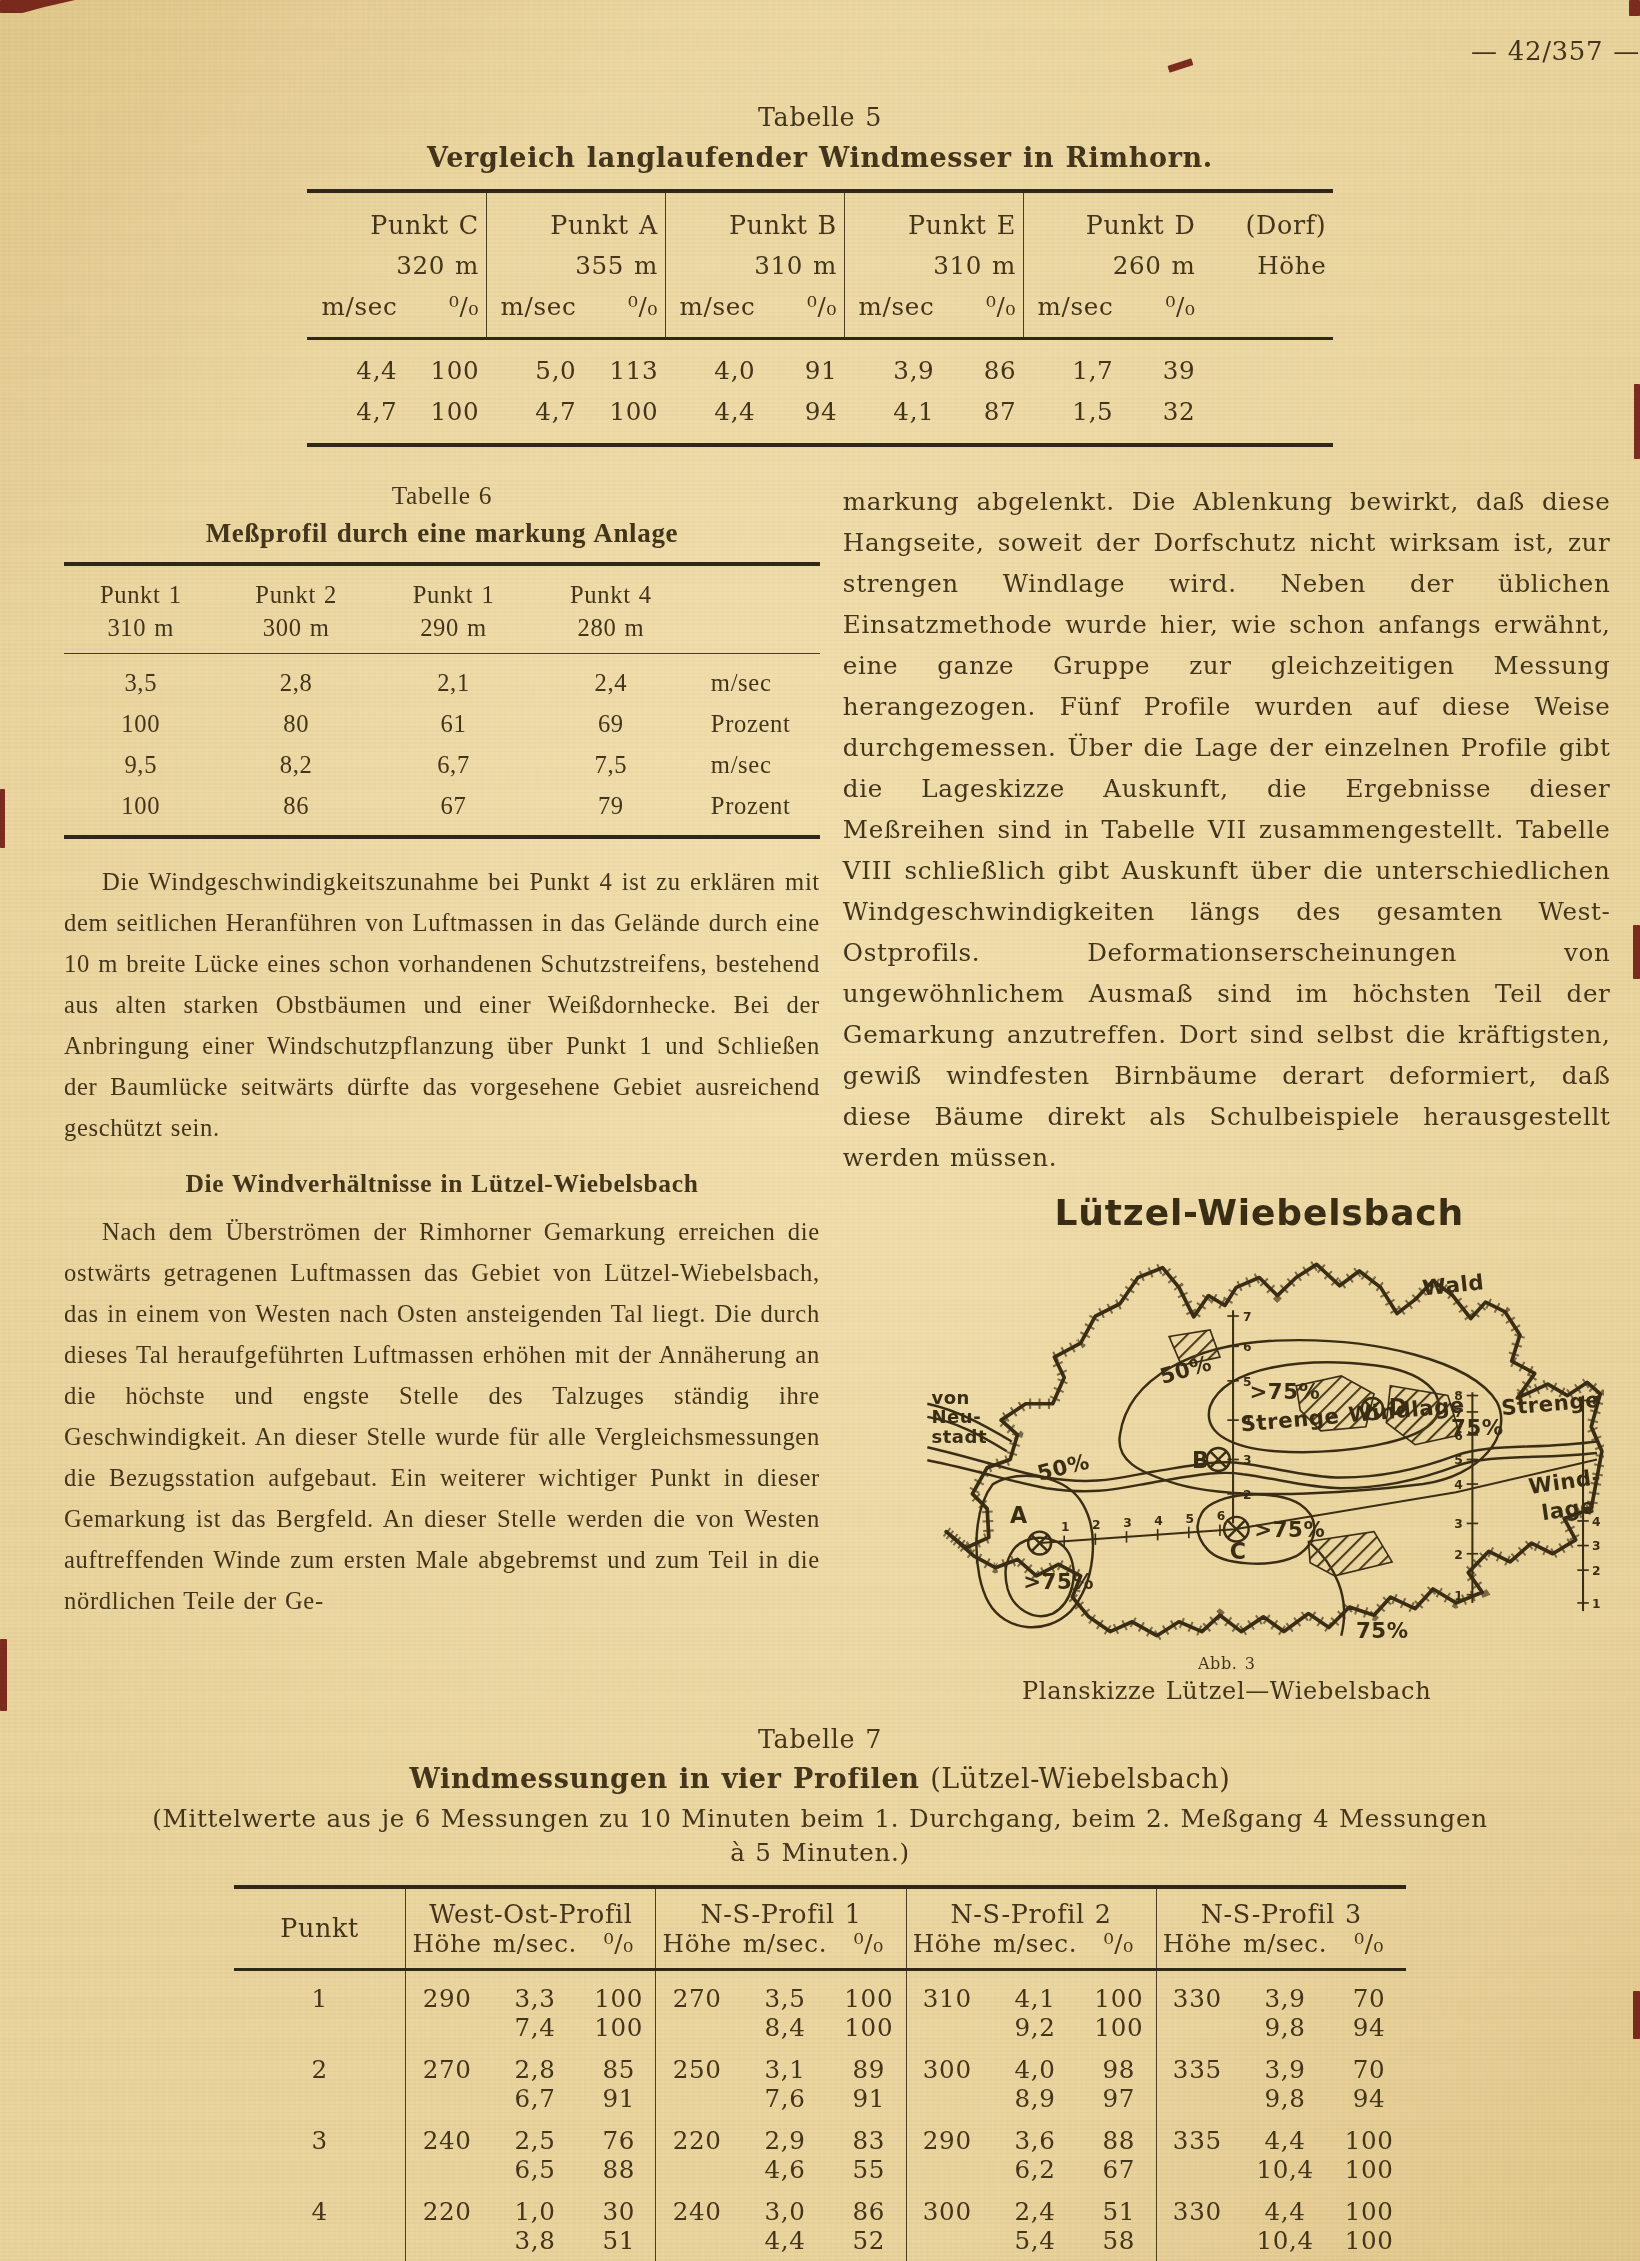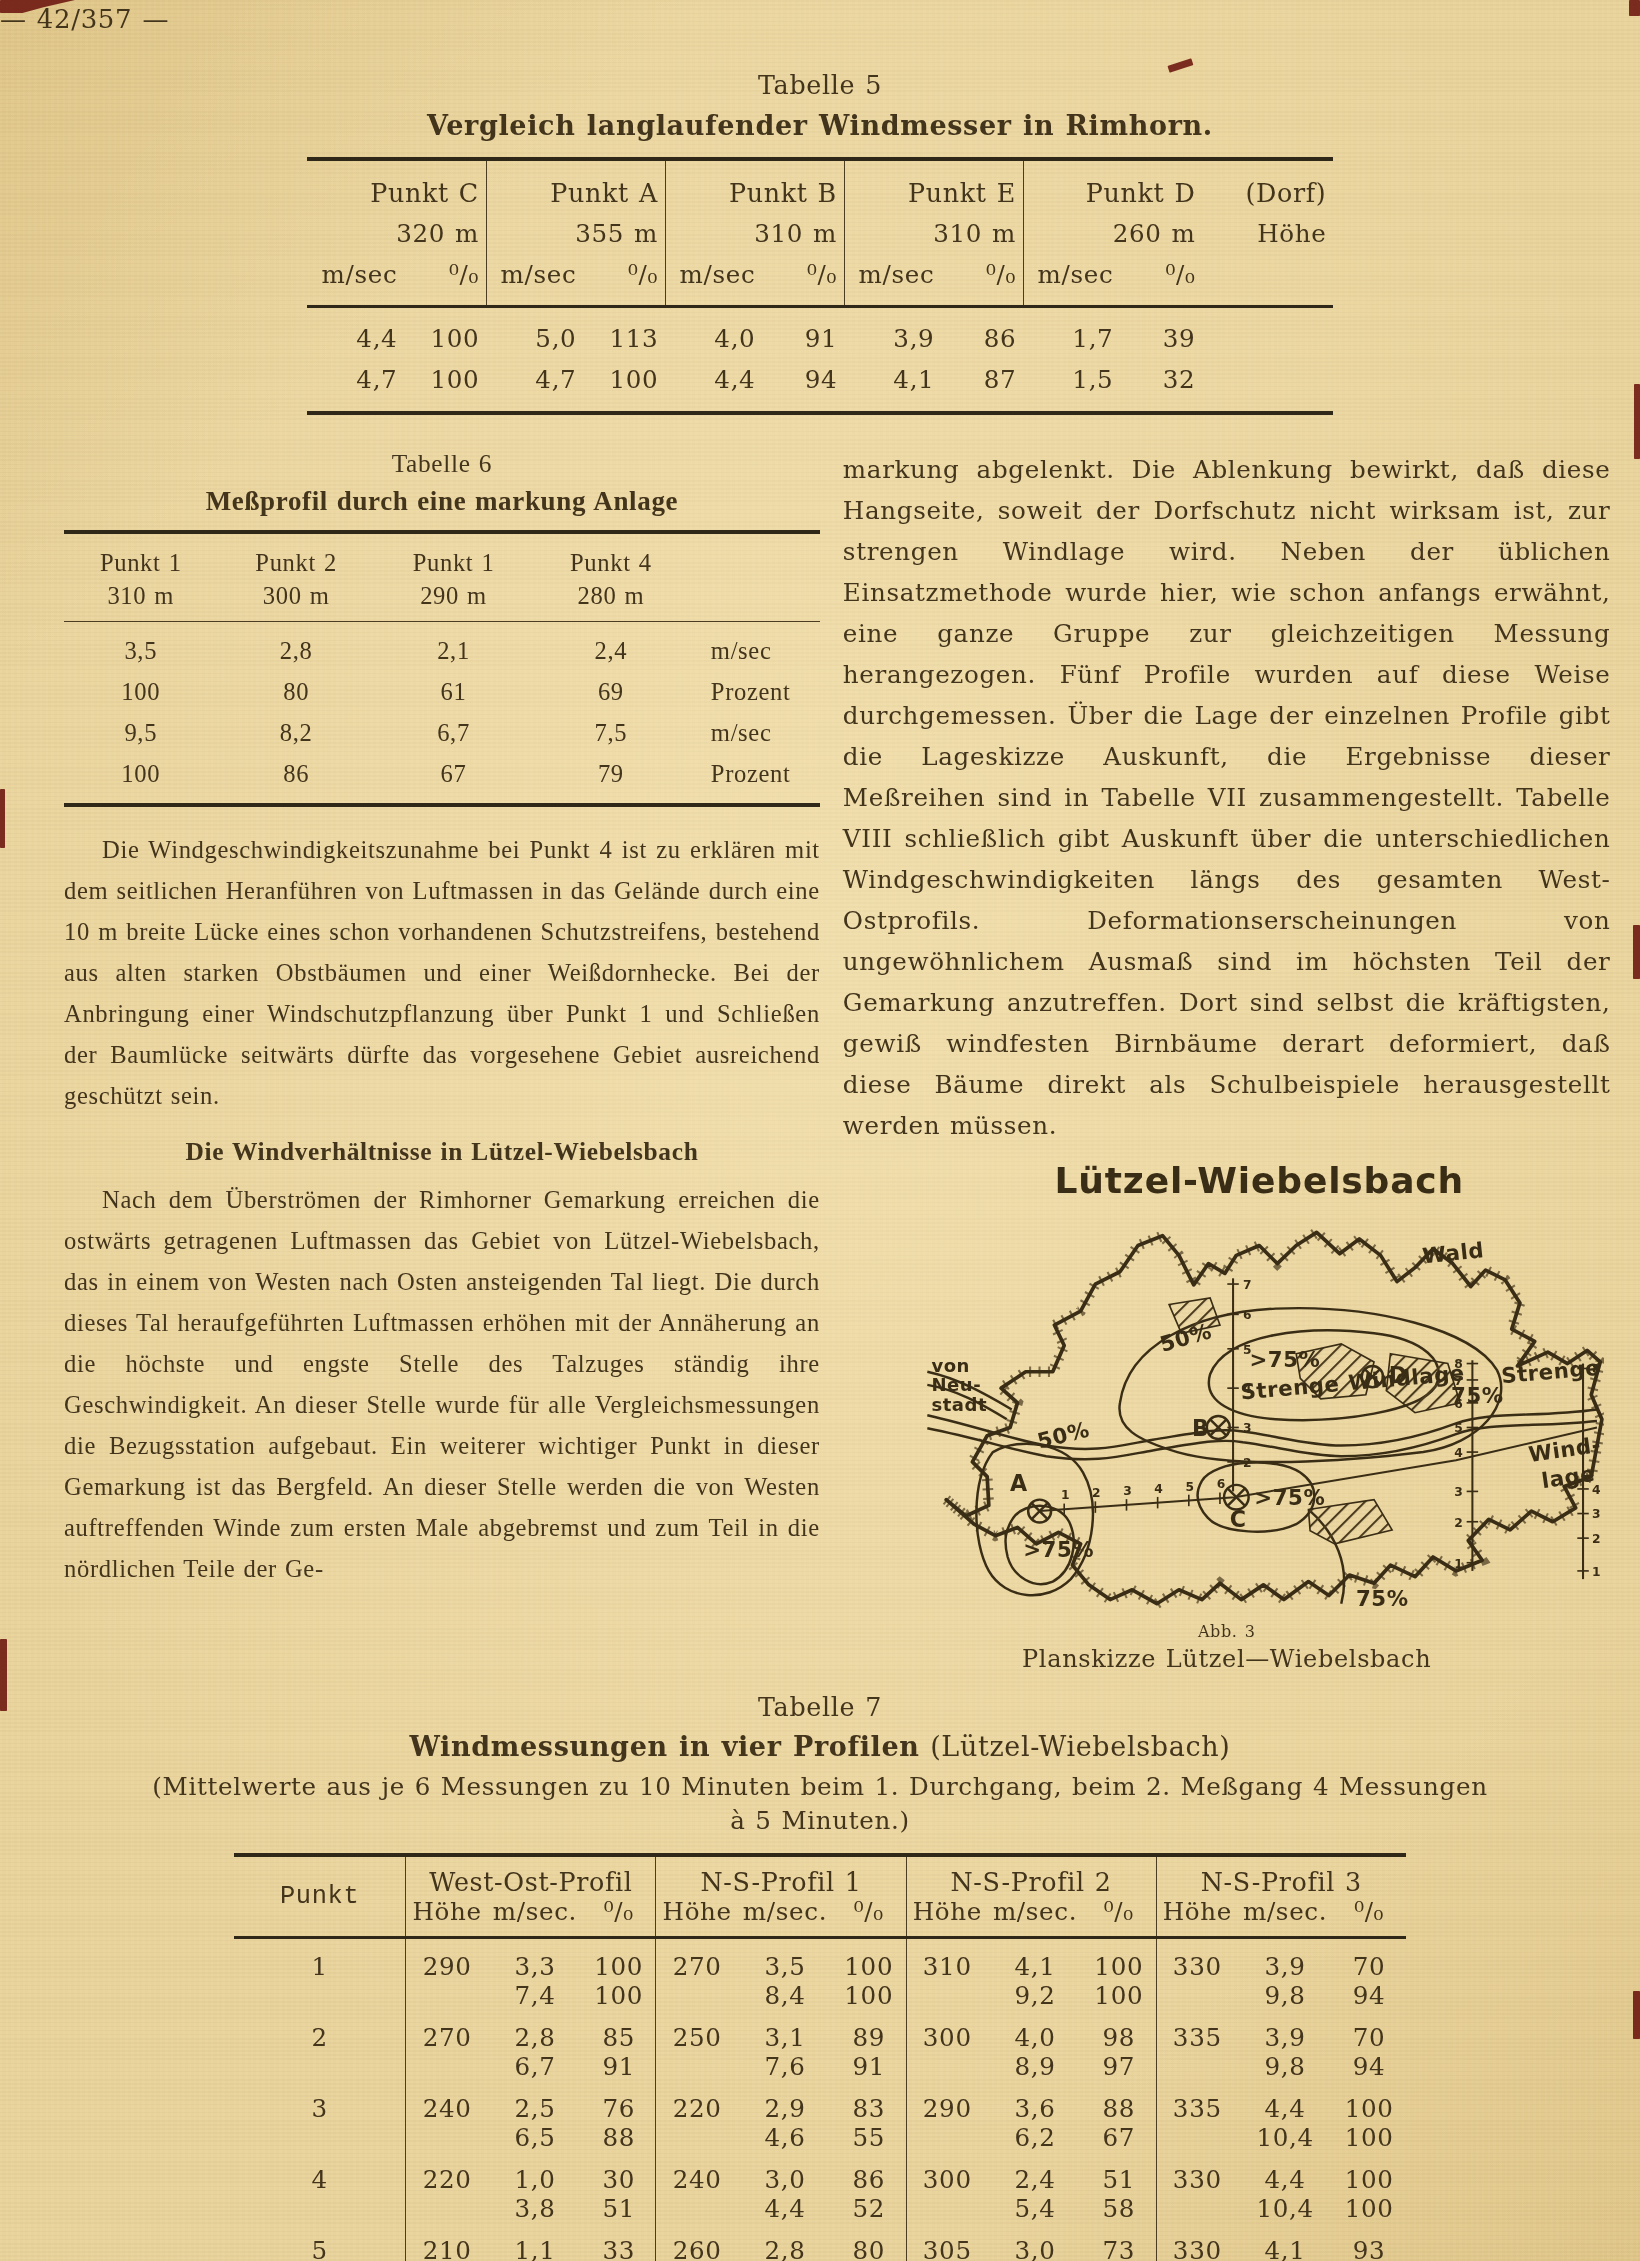--- a/index.html
+++ b/index.html
@@ -11,21 +11,21 @@
   .page{
     position:relative;width:1640px;height:2261px;overflow:hidden;margin:0 auto;
     color:var(--ink);
     background:
       radial-gradient(ellipse 1312px 1804px at 50% 42%, rgba(255,244,205,.35), rgba(0,0,0,0) 70%),
       repeating-linear-gradient(0deg, rgba(120,90,40,.045) 0 1.6px, rgba(0,0,0,0) 1.6px 4.1px),
       repeating-linear-gradient(90deg, rgba(255,250,220,.05) 0 2.5px, rgba(0,0,0,0) 2.5px 5.7px),
       linear-gradient(135deg, var(--paper-edge), var(--paper) 18%, var(--paper) 82%, var(--paper-edge));
     letter-spacing:.05em; word-spacing:.1em;
   }
-  .pageno{margin-top:4px;text-align:left;font-size:26px;}
+  .pageno{margin-top:36px;text-align:right;font-size:26px;}
   .tab-label{text-align:center;font-size:25.4px;}
   .tab-title{text-align:center;font-size:27px;font-weight:700;}
   
   .t5-wrap{margin-top:36px;}
   .t5-wrap .tab-label{margin-bottom:9.8px}
   .t5-wrap .tab-title{margin-bottom:16.4px}
   table{border-collapse:collapse;font-size:24.6px;color:var(--ink);}
   table.t5{margin:0 auto;border-top:4.1px solid var(--rule);border-bottom:4.1px solid var(--rule);}
   table.t5 th,table.t5 td{font-weight:400;text-align:right;padding:4.9px 6.6px;line-height:31px;}
   table.t5 thead tr.names th{padding-top:16.4px;font-size:25.4px;}
@@ -60,21 +60,21 @@
   
   .t7-wrap{margin-top:19.7px;}
   .t7-wrap .tab-label{margin-bottom:8.2px}
   .t7-wrap .tab-title{margin-bottom:8.2px}
   .t7-sub{text-align:center;font-size:24.6px;line-height:34px;}
   table.t7{margin:14.8px auto 0;border-top:4.1px solid var(--rule);}
   table.t7 th,table.t7 td{font-weight:400;text-align:center;padding:0 4.9px;line-height:29px;}
   table.t7 thead{border-bottom:3.3px solid var(--rule);}
   table.t7 thead th.gname{padding-top:11.5px;font-size:25.4px;}
   table.t7 thead th.u{padding-bottom:9.8px;}
-  table.t7 th.punkt-h{font-size:25.4px;font-family:Liberation Mono, monospace;}
+  table.t7 th.punkt-h{font-size:25.4px;}
   .vsep{border-left:1.6px solid var(--ink-soft);}
   table.t7 tr.r1 td{padding-top:13px;}
   table.t7 td.pcol,table.t7 td.hcol{vertical-align:top;}
   
   .mark{position:absolute;background:var(--mark);opacity:.88;z-index:6;border-radius:0.8px;}
   .m1{left:0;top:0;width:75px;height:13px;clip-path:polygon(0 0,100% 0,58% 55%,30% 100%,0 100%);}
   .m2{right:0;top:0;width:11.5px;height:16.4px;}
   .m3{right:0;top:384px;width:5.7px;height:75px;}
   .m4{right:0;top:925px;width:6.6px;height:54px;}
   .m5{left:0;top:789px;width:4.9px;height:59px;}

